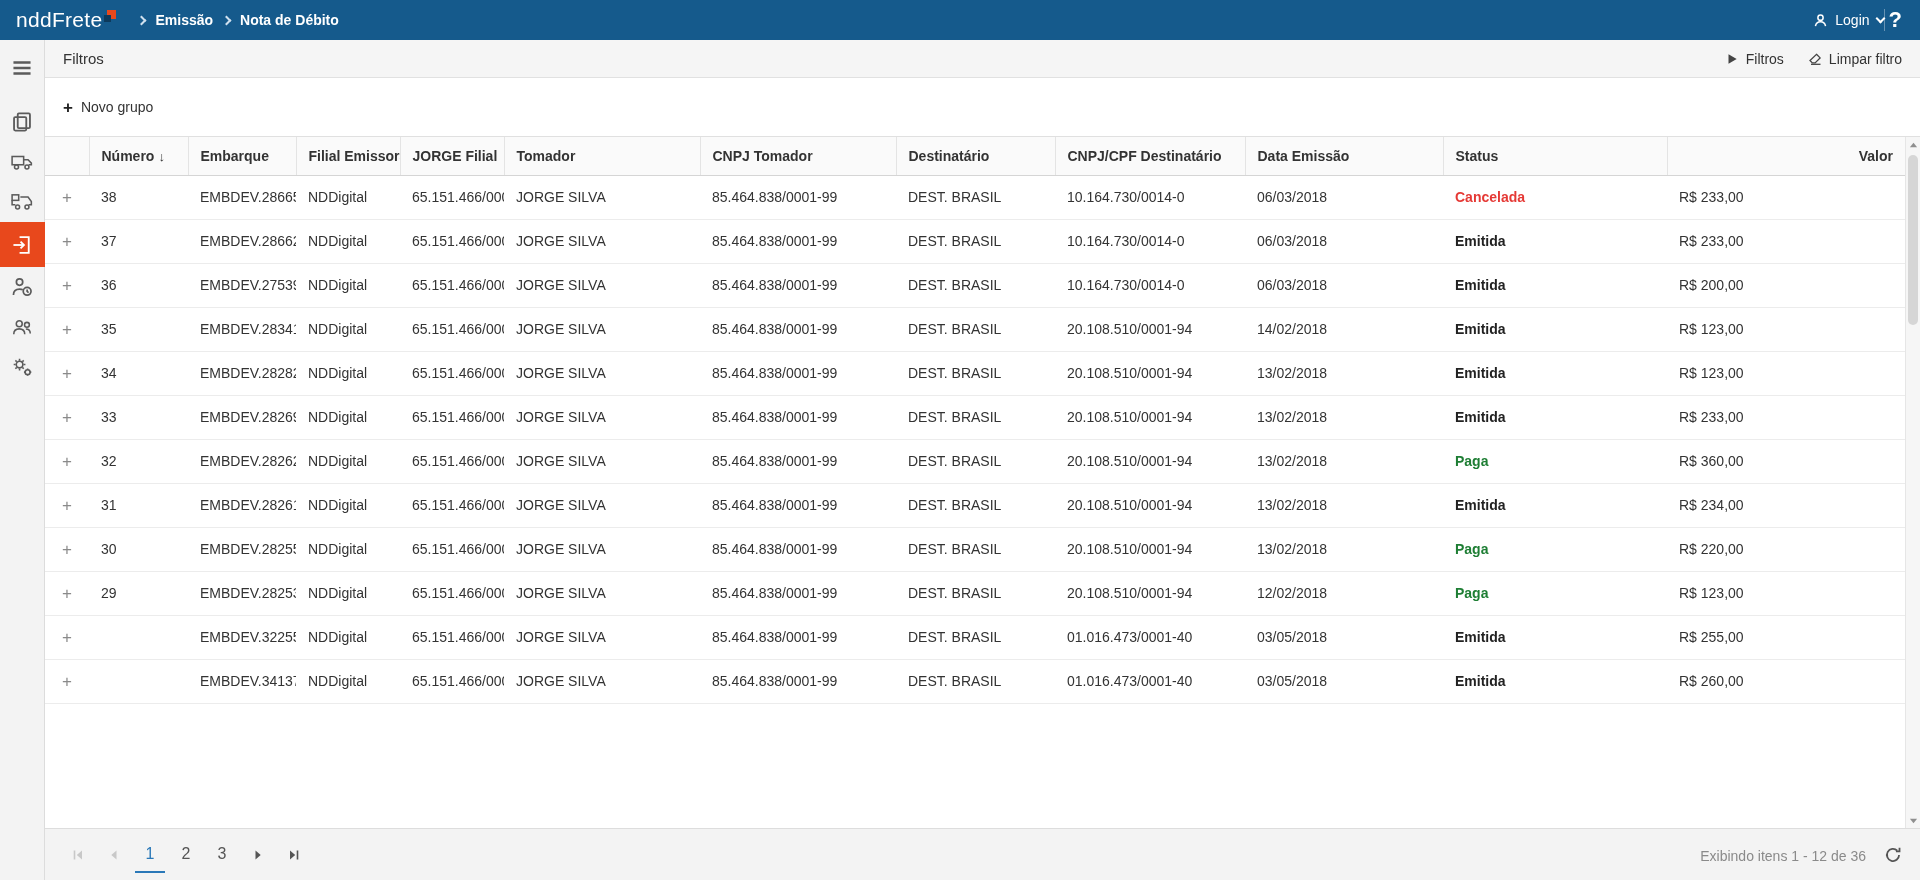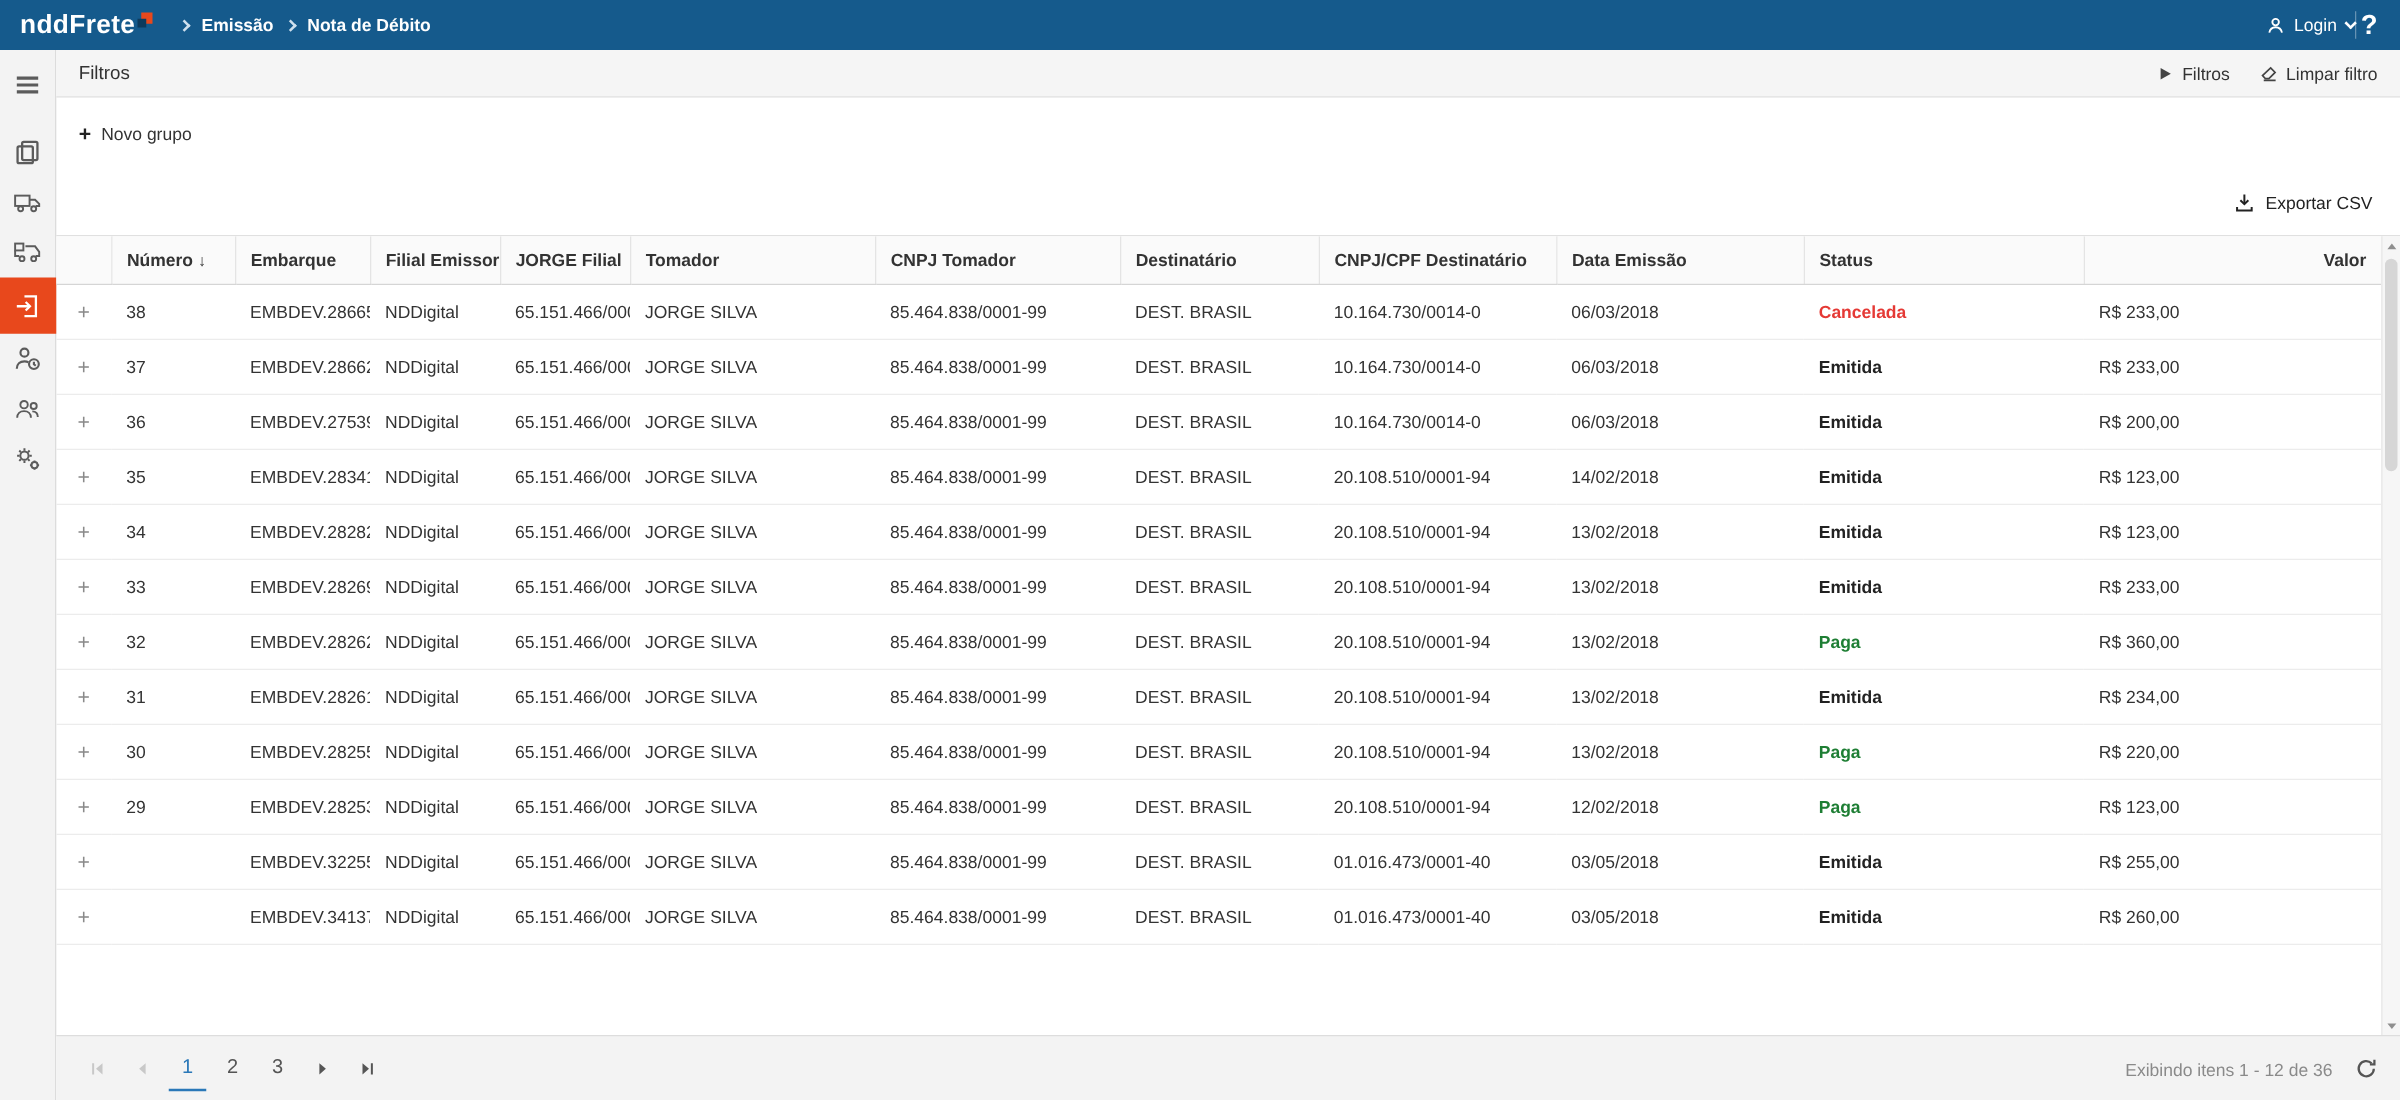--- a/index.html
+++ b/index.html
@@ -2,21 +2,21 @@
 <html><head>
 <meta charset="utf-8">
 <style>
   * { margin:0; padding:0; box-sizing:border-box; }
   html,body { width:1920px; height:880px; overflow:hidden; background:#fff;
               font-family:"Liberation Sans", sans-serif; color:#333; }
 
   
   .topbar { height:40px; background:#155a8c; display:flex; align-items:center;
             padding:0 14px 0 16px; color:#fff; }
-  .brand { font-size:21px; font-weight:bold; letter-spacing:.3px; position:relative;
+  .brand { font-size:21px; font-weight:normal; letter-spacing:.3px; position:relative;
            padding-right:14px; cursor:pointer; }
   .brand-sq { position:absolute; top:2px; right:0; width:9px; height:9px; background:#e8481c; }
   .brand-sq2 { position:absolute; top:7px; right:5px; width:7px; height:7px; background:#0d3a5c; }
   .breadcrumb { display:flex; align-items:center; gap:10px; margin-left:22px;
                 font-size:14px; font-weight:bold; }
   .chev { width:7px; height:7px; border-right:2px solid #cfe0ee; border-top:2px solid #cfe0ee;
           transform:rotate(45deg); display:inline-block; }
   .crumb { cursor:pointer; }
   .topbar-right { margin-left:auto; display:flex; align-items:center; }
   .login-btn { display:flex; align-items:center; gap:7px; font-size:14px; cursor:pointer; }
@@ -212,30 +212,20 @@
       </div>
     </div>
 
     <div class="group-row">
       <div class="new-group">
         <span class="plus">+</span>
         <span>Novo grupo</span>
       </div>
     </div>
 
-    <div class="export-row">
-      <div class="export-btn">
-        <svg viewBox="0 0 16 16" fill="none" stroke="currentColor" stroke-width="1.5">
-          <path d="M8 1.5v7"></path>
-            <path d="M5 5.8L8 8.8l3-3"></path>
-            <path d="M2.5 11v2.5h11V11"></path>
-        </svg>
-        <span>Exportar CSV</span>
-      </div>
-    </div>
 
     <div class="table-zone">
       <div class="table-scroller">
         <table>
           <colgroup>
             <col style="width:44px">
               <col style="width:99px">
               <col style="width:108px">
             <col style="width:104px">
               <col style="width:104px">

